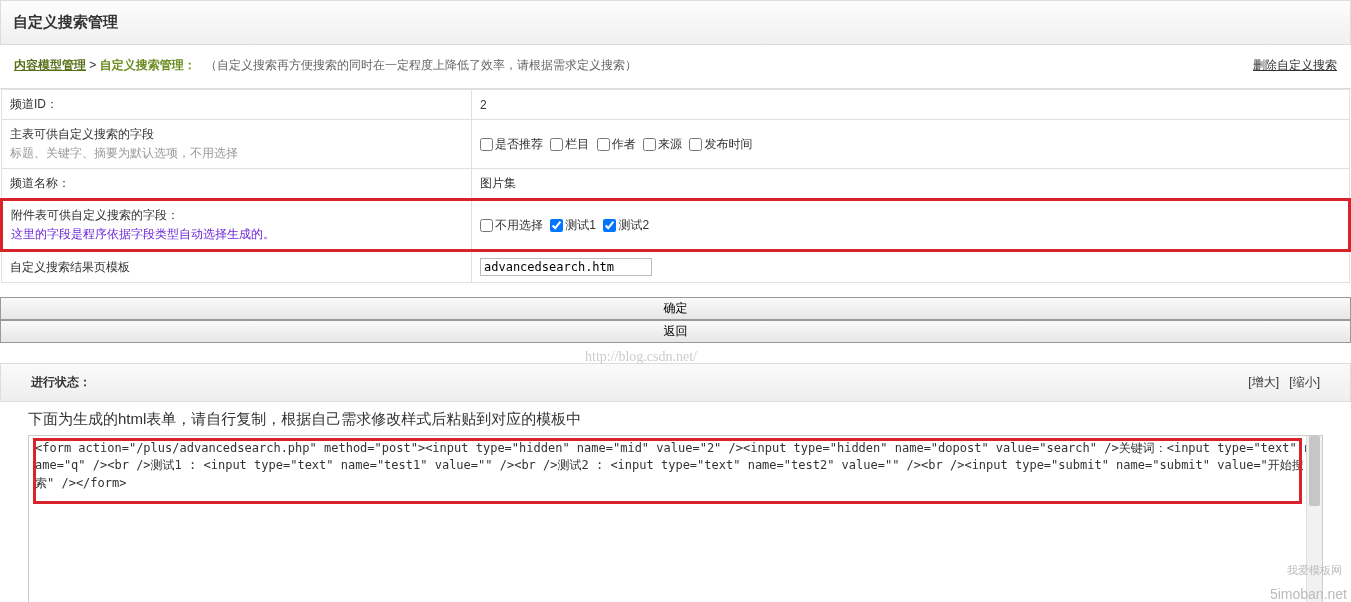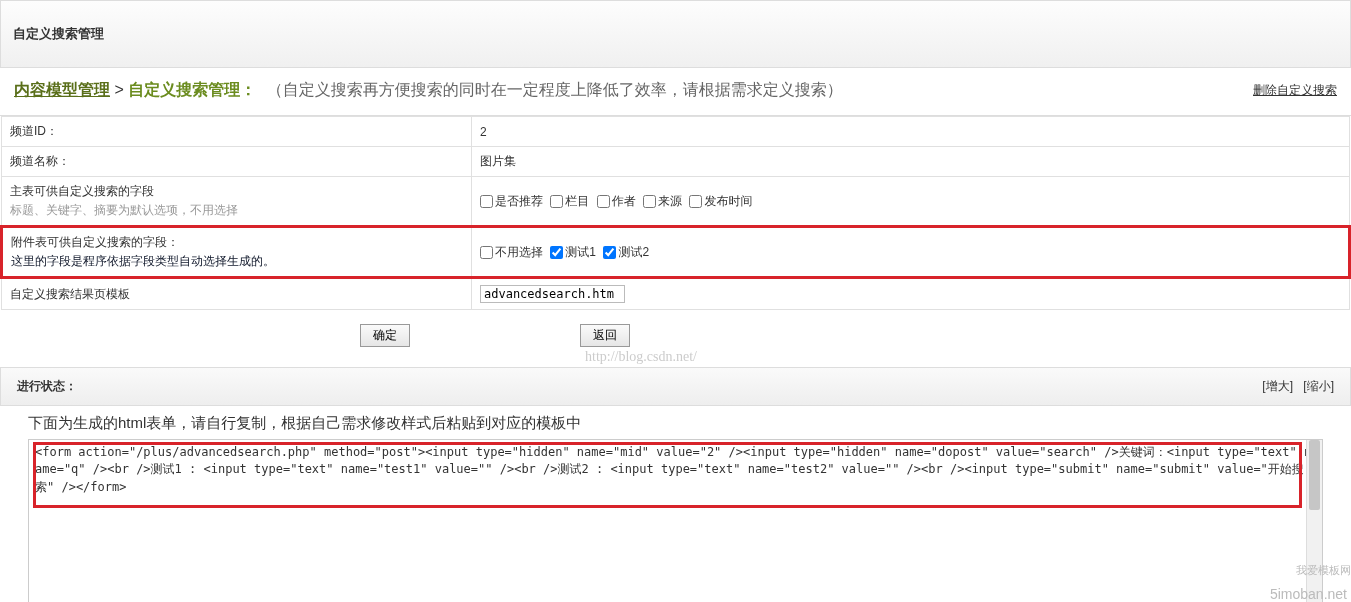--- a/index.html
+++ b/index.html
@@ -1,49 +1,49 @@
 <!DOCTYPE html>
 <html><head>
 <meta charset="utf-8">
 <style>
 * { box-sizing: border-box; margin: 0; padding: 0; }
 body { font-family: Arial, "Microsoft YaHei", SimSun, sans-serif; font-size: 12px; color: #333; background: #fff; }
-.page-title { background: linear-gradient(#fdfdfd, #f0f0f0); border: 1px solid #ddd; padding: 24px 12px; font-weight: bold; font-size: 13px; }
+.page-title { background: linear-gradient(#fdfdfd, #f0f0f0); border: 1px solid #ddd; padding: 12px 12px; font-weight: bold; font-size: 15px; }
 .breadcrumb-bar { display: flex; justify-content: space-between; align-items: center; padding: 12px 14px 14px; border-bottom: 1px solid #ddd; }
-.breadcrumb { font-size: 16px; text-align: center; }
+.breadcrumb { font-size: 12px; text-align: center; }
 .breadcrumb a { color: #5a6f1a; text-decoration: underline; font-weight: bold; }
 .breadcrumb .current { color: #6b8c1f; font-weight: bold; }
 .breadcrumb .desc { color: #666; margin-left: 6px; }
 .delete-link { color: #333; }
 table.form-table { width: 100%; border-collapse: collapse; }
 table.form-table td { border: 1px solid #e0e0e0; padding: 6px 8px; vertical-align: middle; font-size: 12px; }
 table.form-table td.label-cell { width: 470px; }
 .sub-desc { color: #999; font-size: 12px; margin-top: 2px; }
-.sub-desc.red { color: #0f172a; }
+.sub-desc.red { color: #6d28d9; }
 .checkbox-group label { margin-right: 4px; }
 .checkbox-group input { vertical-align: middle; margin-right: 2px; }
 .highlight-box { border: 3px solid #d8232a; }
-.template-input { width: 145px; font-family: SimSun, monospace; font-size: 12px; padding: 1px 3px; border: 1px solid #bbb; }
+.template-input { width: 172px; font-family: SimSun, monospace; font-size: 12px; padding: 1px 3px; border: 1px solid #bbb; }
 .btn-row { padding: 14px 0 20px; }
-.btn-row-inner { display: flex; }
+.btn-row-inner { display: flex; flex-direction: column; }
 .btn-row-inner .spacer-left { width: 360px; }
 .btn-row-inner .spacer-mid { width: 170px; }
 .btn { font-size: 12px; padding: 2px 12px; border: 1px solid #999; background: linear-gradient(#fafafa,#e6e6e6); cursor: pointer; }
-.progress-bar { background: linear-gradient(#fafafa,#eee); border: 1px solid #ddd; padding: 10px 16px; display: flex; justify-content: space-between; align-items: center; font-weight: bold; font-size: 12px; }
+.progress-bar { background: linear-gradient(#fafafa,#eee); border: 1px solid #ddd; padding: 10px 30px; display: flex; justify-content: space-between; align-items: center; font-weight: bold; font-size: 12px; }
 .progress-bar .controls span { font-weight: normal; margin-left: 7px; cursor: pointer; }
 .watermark { position: absolute; left: 585px; top: 312px; color: #ccc; font-size: 14px; pointer-events: none; font-family: serif; margin-top: 37px; }
 .result-wrap { padding: 8px 28px 0; position: relative; }
 .result-title { font-size: 15px; margin-bottom: 6px; }
 .textarea-container { border: 1px solid #ccc; height: 174px; position: relative; background: #fff; }
 .textarea-content { font-family: SimSun, monospace; font-size: 12px; line-height: 1.45; padding: 4px 6px; white-space: pre-wrap; word-break: break-all; }
 .code-highlight { position: absolute; top: 2px; left: 4px; right: 20px; border: 3px solid #d8232a; padding: 2px; height: 66px; pointer-events: none; }
 .fake-scrollbar { position: absolute; right: 0; top: 0; bottom: 0; width: 16px; background: #f1f1f1; border-left: 1px solid #ddd; }
 .fake-scrollbar .thumb { position: absolute; top: 0; left: 2px; right: 2px; height: 70px; background: #c6c6c6; border-radius: 2px; }
 .preview-label { margin-top: 20px; font-size: 14px; }
-.footer-credit { position: fixed; right: 0; bottom: 24px; color: #bbb; font-size: 11px; }
+.footer-credit { position: fixed; right: 9px; bottom: 24px; color: #bbb; font-size: 11px; }
 .footer-domain { position: fixed; right: 4px; bottom: 0; color: #bbb; font-size: 14px; }
 </style>
 </head>
 <body>
 
 <div class="page-title">自定义搜索管理</div>
 
 <div class="breadcrumb-bar">
   <div class="breadcrumb">
     <a href="#">内容模型管理</a>
@@ -54,35 +54,35 @@
   <a href="#" class="delete-link">删除自定义搜索</a>
 </div>
 
 <table class="form-table">
   <tbody>
       <tr>
     <td class="label-cell">频道ID：</td>
     <td>2</td>
   </tr>
   <tr>
-    <td class="label-cell">频道名称：</td>
-    <td>图片集</td>
-  </tr>
-  <tr>
     <td class="label-cell">
       <div>主表可供自定义搜索的字段</div>
       <div class="sub-desc">标题、关键字、摘要为默认选项，不用选择</div>
     </td>
     <td class="checkbox-group">
       <label><input type="checkbox" style=""><span>是否推荐</span></label>
       <label><input type="checkbox" style=""><span>栏目</span></label>
       <label><input type="checkbox" style=""><span>作者</span></label>
       <label><input type="checkbox" style=""><span>来源</span></label>
       <label><input type="checkbox" style=""><span>发布时间</span></label>
     </td>
+  </tr>
+  <tr>
+    <td class="label-cell">频道名称：</td>
+    <td>图片集</td>
   </tr>
   <tr class="highlight-box">
     <td class="label-cell">
       <div>附件表可供自定义搜索的字段：</div>
       <div class="sub-desc red">这里的字段是程序依据字段类型自动选择生成的。</div>
     </td>
     <td class="checkbox-group">
       <label><input type="checkbox" style=""><span>不用选择</span></label>
       <label><input type="checkbox" checked="" style=""><span>测试1</span></label>
       <label><input type="checkbox" checked="" style=""><span>测试2</span></label>

